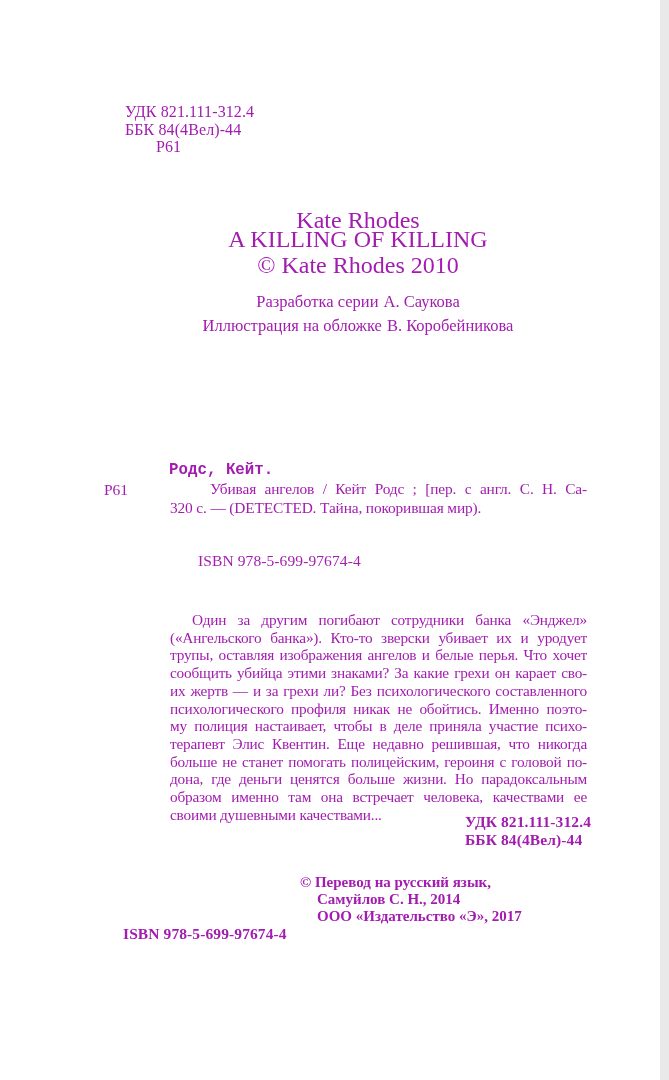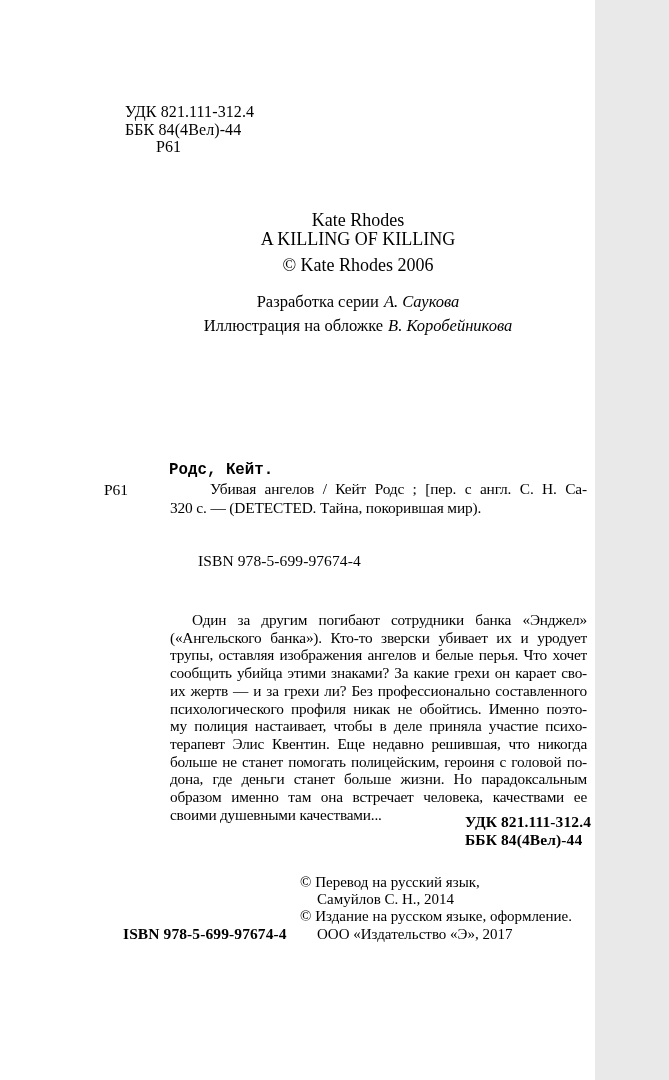--- a/index.html
+++ b/index.html
@@ -1,49 +1,49 @@
 <!DOCTYPE html>
 <html><head>
 <meta charset="utf-8">
 <style>
   html, body { margin: 0; padding: 0; background: #e9e9e9; }
   .page {
     position: relative;
-    width: 595px;
+    width: 660px;
     height: 1080px;
     background: #ffffff;
     font-family: "Liberation Serif", "DejaVu Serif", serif;
-    color: #000000;
+    color: #a21caf;
     overflow: hidden;
   }
   .abs { position: absolute; }
 
   
   .udk-top {
     left: 125px; top: 103px;
     font-size: 16px; line-height: 17.5px;
     letter-spacing: 0.1px;
   }
   .udk-top .sign { padding-left: 31px; }
 
   
   .title-block {
     left: 130px; top: 211px; width: 456px;
     text-align: center;
-    font-size: 18px; line-height: 19px;
+    font-size: 24px; line-height: 19px;
   }
   .title-block .copyright-line { margin-top: 7px; }
 
   
   .series-block {
     left: 130px; top: 290px; width: 456px;
     text-align: center;
     font-size: 16.5px; line-height: 24px;
   }
-  .series-block .name { font-style: italic; margin-left: 5px; }
+  .series-block .name { margin-left: 5px; }
 
   
   .card-heading {
     left: 169px; top: 461px;
     font-size: 15.8px; font-weight: bold; font-family: Liberation Mono, monospace;
   }
   .card-sign {
     left: 104px; top: 481px;
     font-size: 15.5px;
   }
@@ -75,21 +75,21 @@
   .udk-bottom {
     left: 465px; top: 813px;
     font-size: 15.5px; line-height: 17.5px;
     font-weight: bold; letter-spacing: 0.1px;
   }
 
   
   .copyright-block {
     left: 300px; top: 874px;
     font-size: 15px; line-height: 17.2px;
-    font-weight: normal;
+    font-weight: bold;
   }
   .copyright-block .cont { padding-left: 17px; }
 
   
   .bottom-isbn {
     left: 123px; top: 925px;
     font-size: 15.5px; font-weight: bold; letter-spacing: 0.1px;
   }
 </style>
 </head>
@@ -99,21 +99,21 @@
 
   <div class="abs udk-top">
     <div>УДК 821.111-312.4</div>
     <div>ББК 84(4Вел)-44</div>
     <div class="sign">Р61</div>
   </div>
 
   <div class="abs title-block">
     <div>Kate Rhodes</div>
     <div>A KILLING OF KILLING</div>
-    <div class="copyright-line">© Kate Rhodes 2006</div>
+    <div class="copyright-line">© Kate Rhodes 2010</div>
   </div>
 
   <div class="abs series-block">
     <div><span>Разработка серии</span><span class="name">А. Саукова</span></div>
     <div><span>Иллюстрация на обложке</span><span class="name">В. Коробейникова</span></div>
   </div>
 
   <div class="abs card-heading">Родс, Кейт.</div>
   <div class="abs card-sign">Р61</div>
 
@@ -122,37 +122,36 @@
     <div class="lline">320 с. — (DETECTED. Тайна, покорившая мир).</div>
   </div>
 
   <div class="abs card-isbn">ISBN 978-5-699-97674-4</div>
 
   <div class="abs annotation">
     <div class="jline first">Один за другим погибают сотрудники банка «Энджел»</div>
     <div class="jline">(«Ангельского банка»). Кто-то зверски убивает их и уродует</div>
     <div class="jline">трупы, оставляя изображения ангелов и белые перья. Что хочет</div>
     <div class="jline">сообщить убийца этими знаками? За какие грехи он карает сво-</div>
-    <div class="jline">их жертв — и за грехи ли? Без профессионально составленного</div>
+    <div class="jline">их жертв — и за грехи ли? Без психологического составленного</div>
     <div class="jline">психологического профиля никак не обойтись. Именно поэто-</div>
     <div class="jline">му полиция настаивает, чтобы в деле приняла участие психо-</div>
     <div class="jline">терапевт Элис Квентин. Еще недавно решившая, что никогда</div>
     <div class="jline">больше не станет помогать полицейским, героиня с головой по-</div>
-    <div class="jline">дона, где деньги станет больше жизни. Но парадоксальным</div>
+    <div class="jline">дона, где деньги ценятся больше жизни. Но парадоксальным</div>
     <div class="jline">образом именно там она встречает человека, качествами ее</div>
     <div class="lline">своими душевными качествами...</div>
   </div>
 
   <div class="abs udk-bottom">
     <div>УДК 821.111-312.4</div>
     <div>ББК 84(4Вел)-44</div>
   </div>
 
   <div class="abs copyright-block">
     <div>© Перевод на русский язык,</div>
     <div class="cont">Самуйлов С. Н., 2014</div>
-    <div>© Издание на русском языке, оформление.</div>
     <div class="cont">ООО «Издательство «Э», 2017</div>
   </div>
 
   <div class="abs bottom-isbn">ISBN 978-5-699-97674-4</div>
 
 </div>
 
 </body></html>

